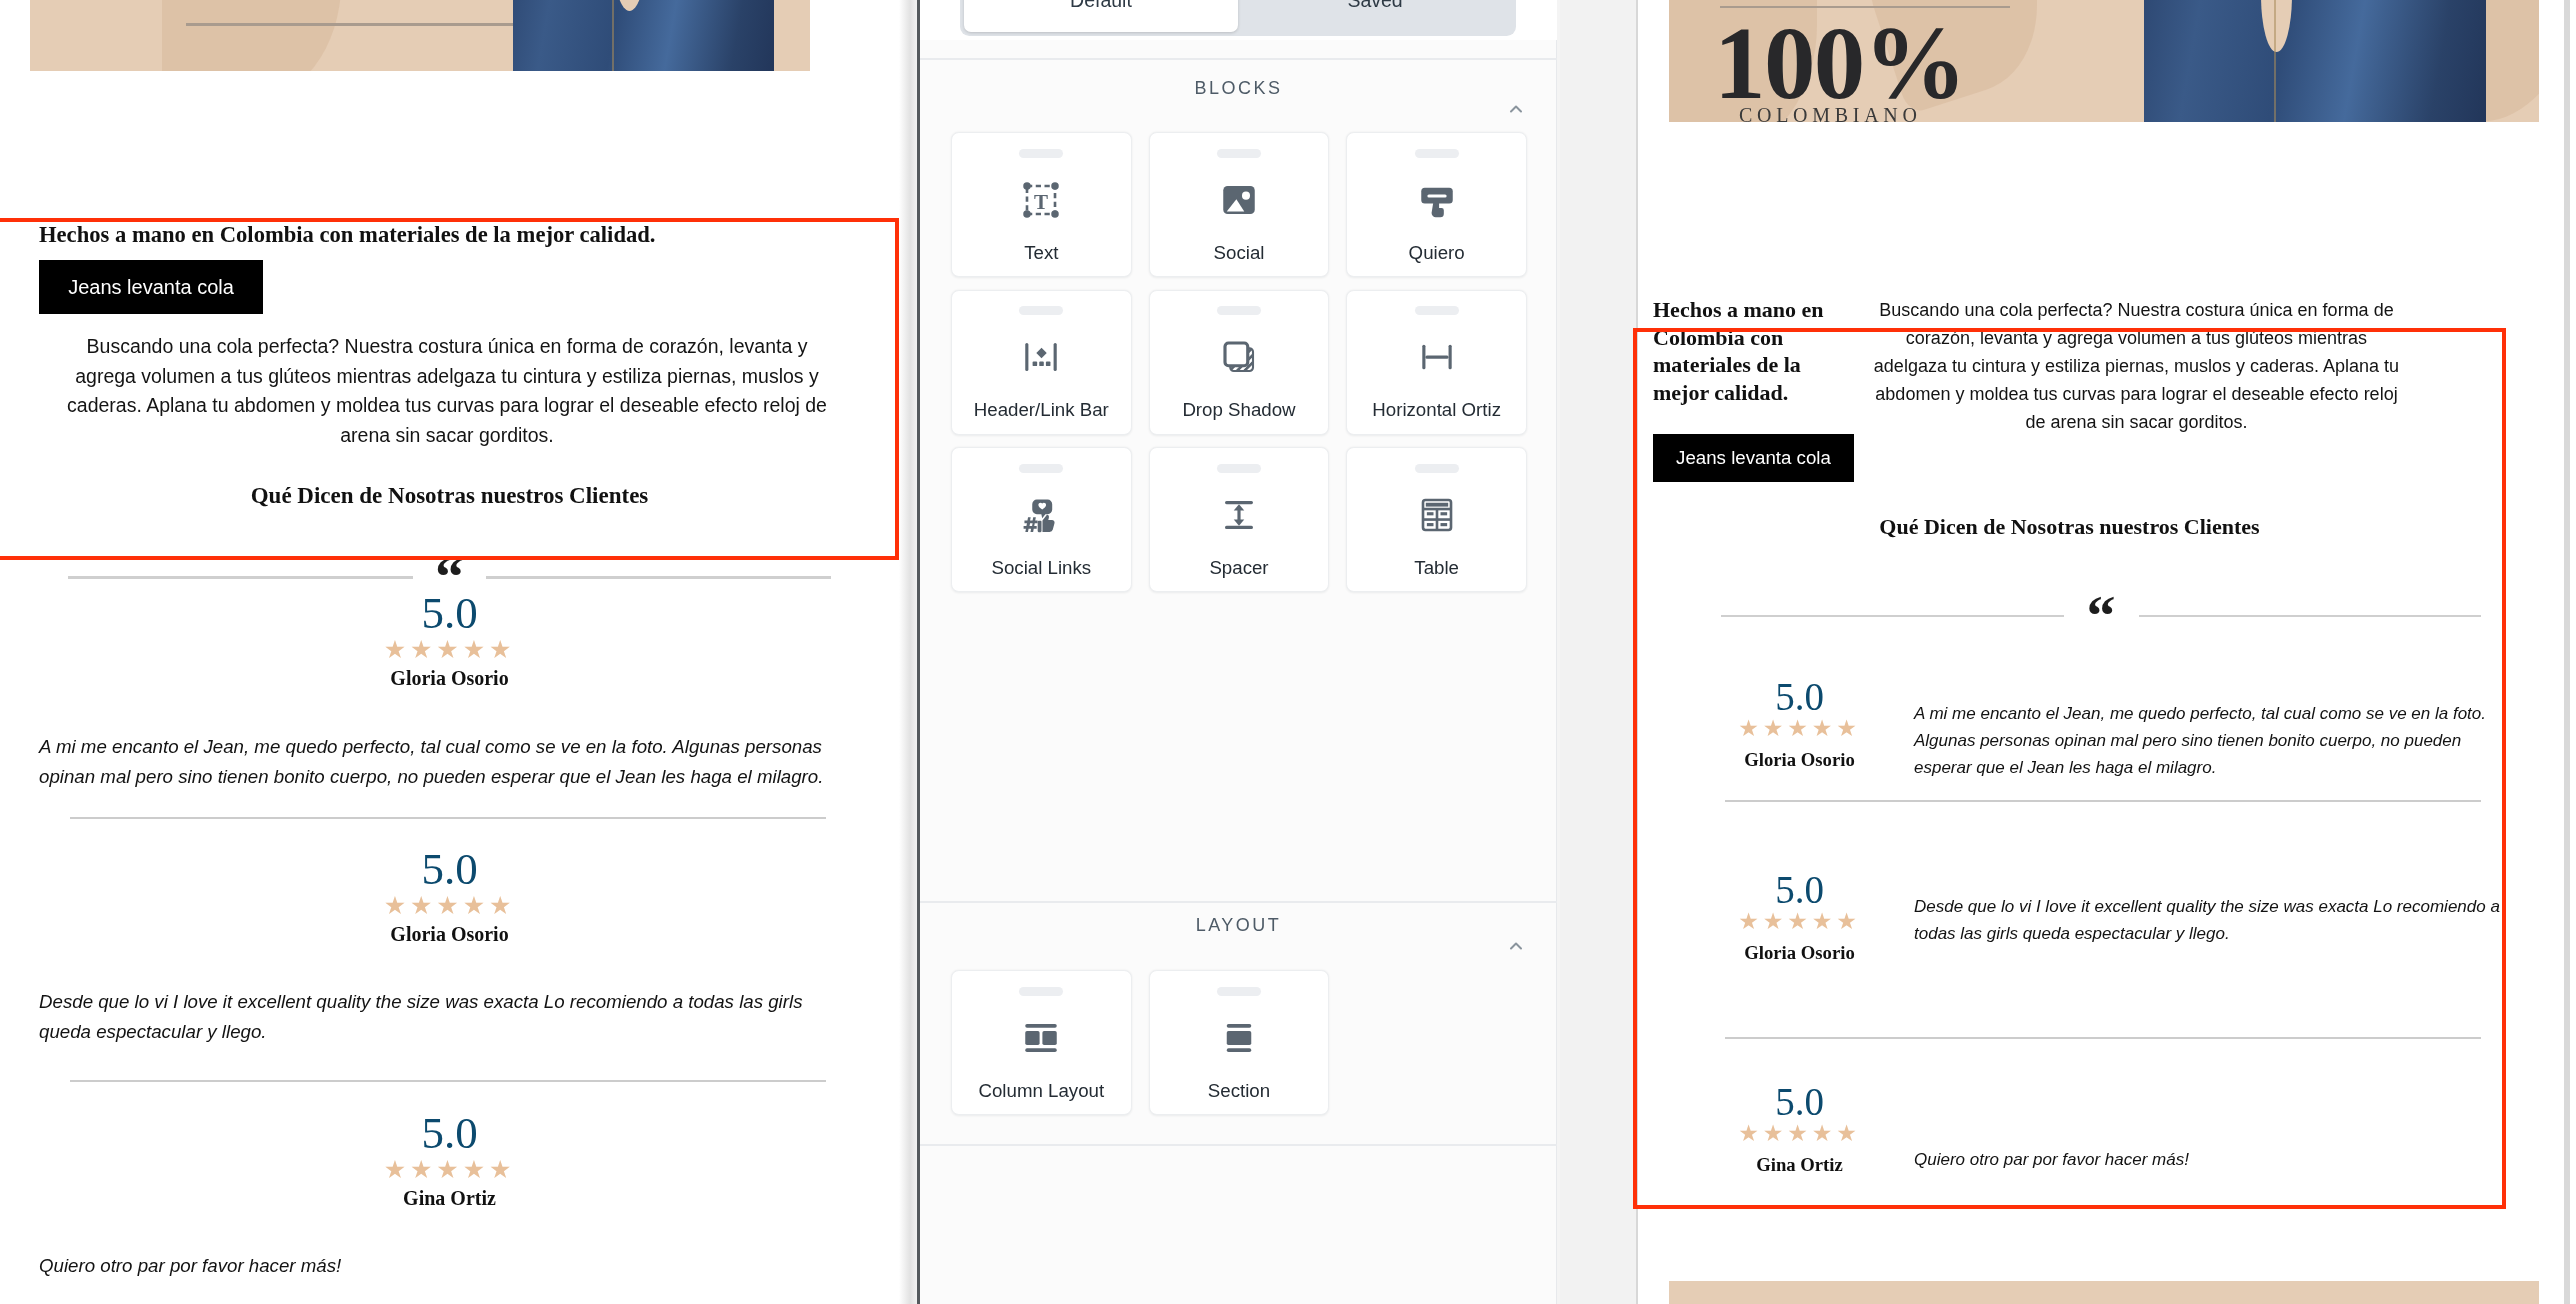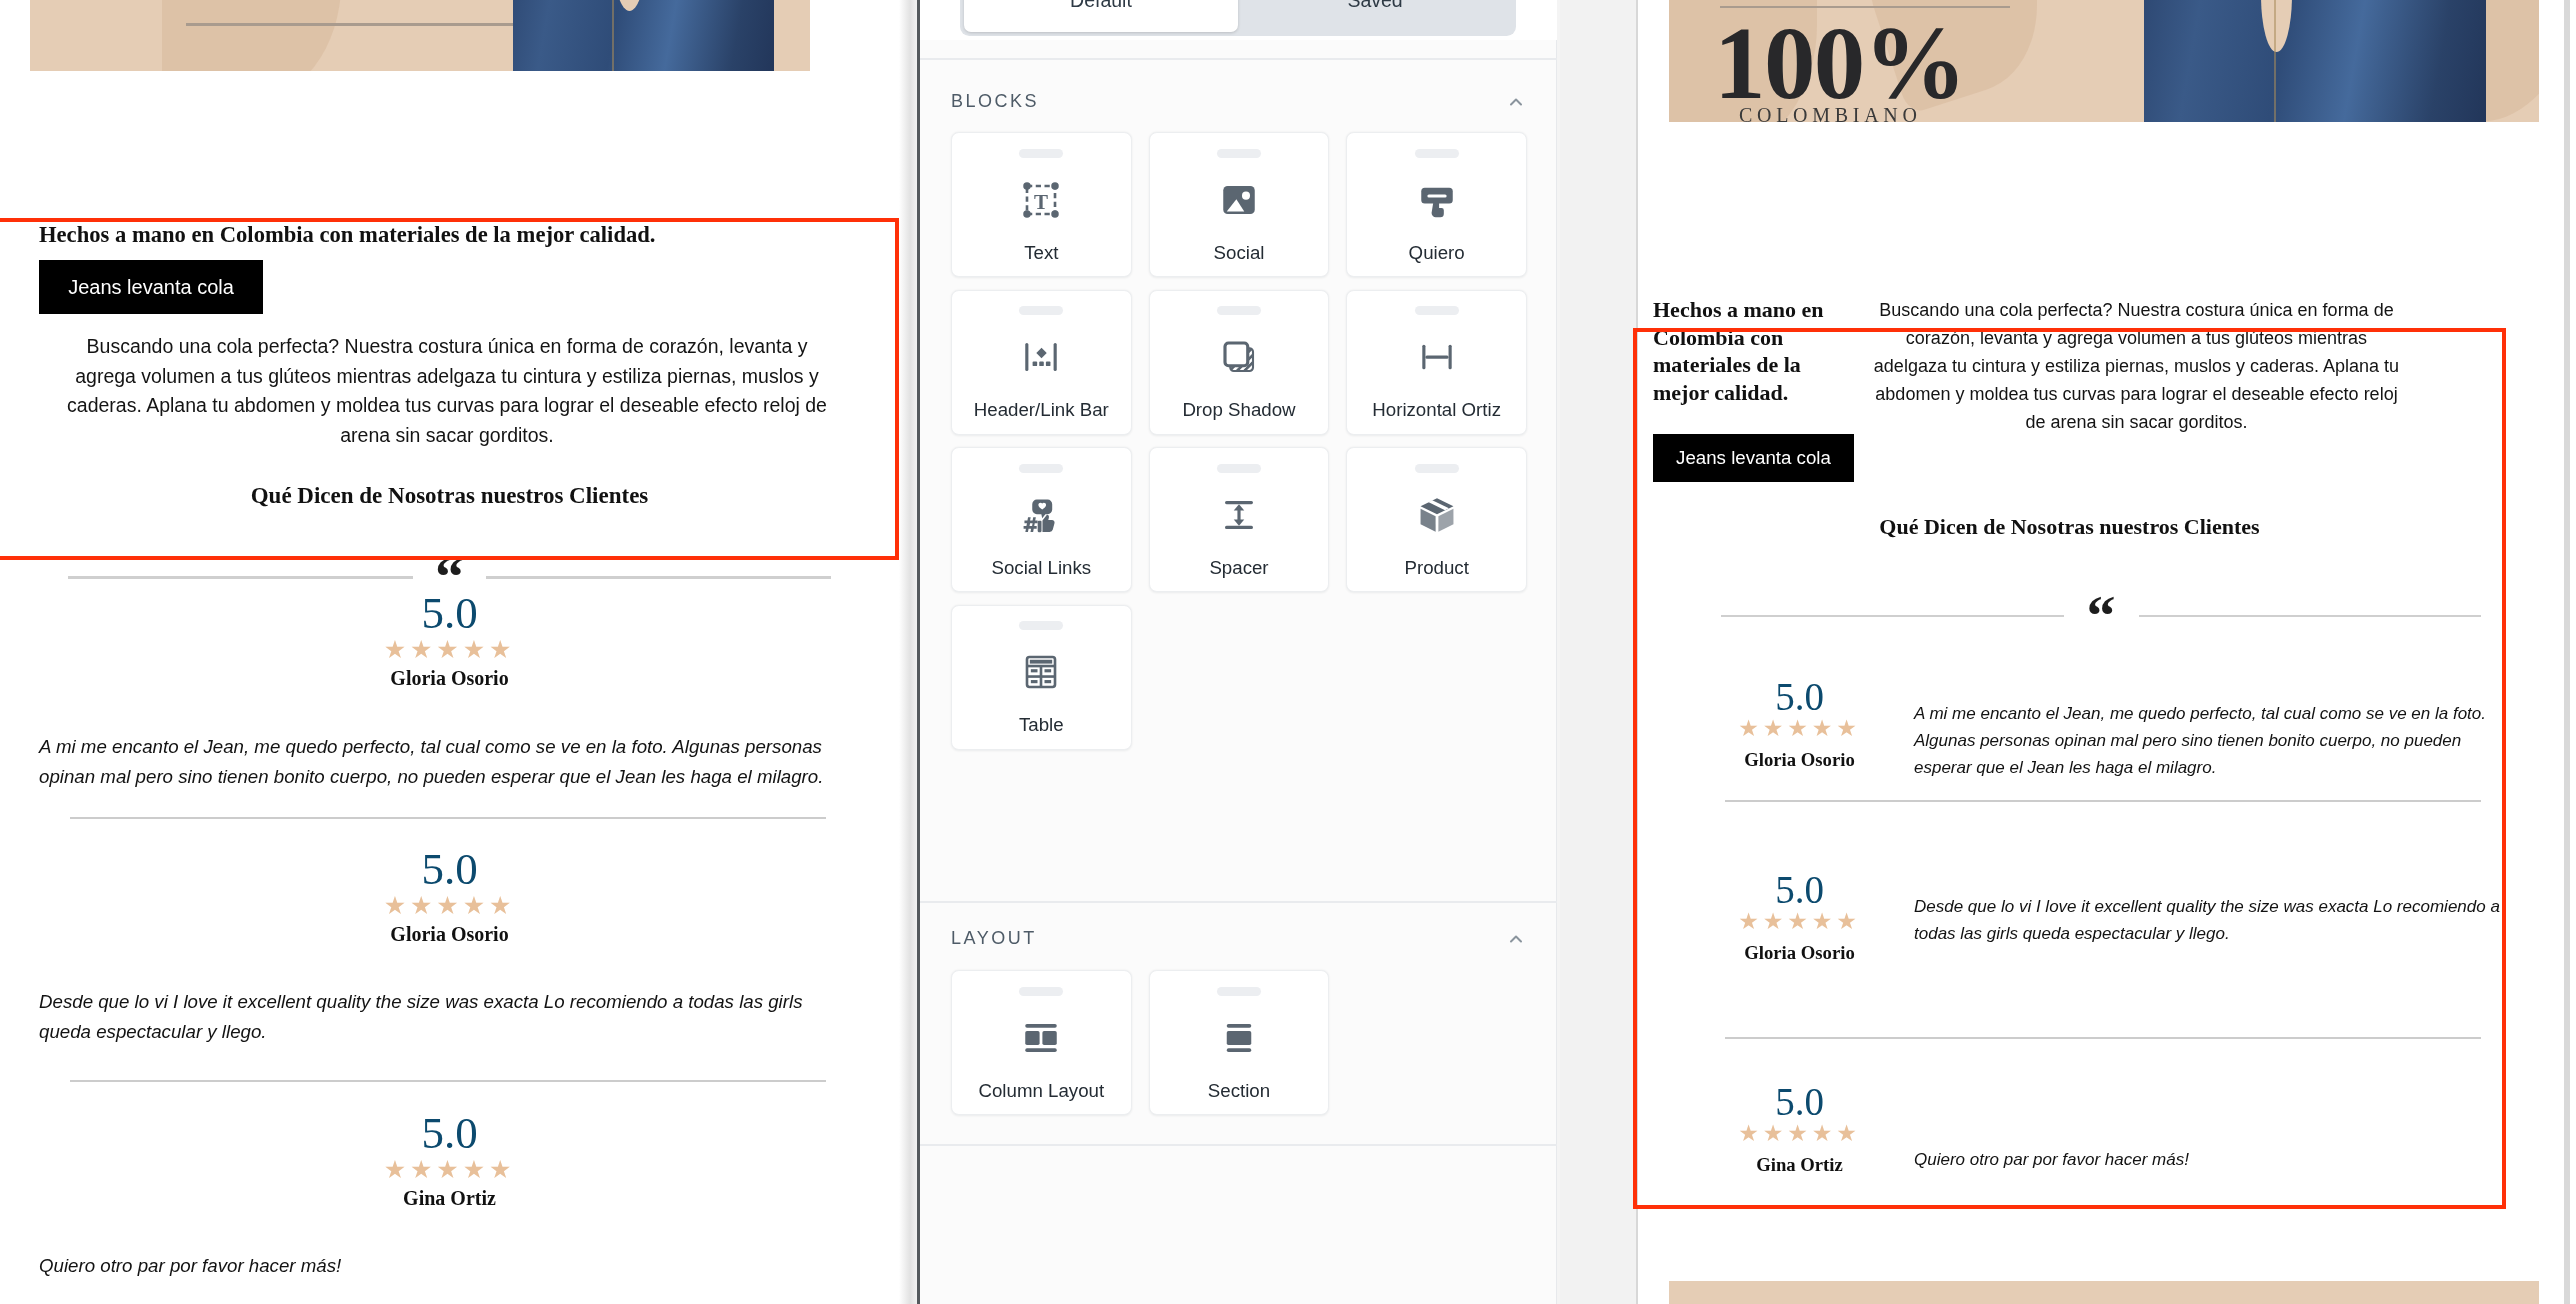--- a/index.html
+++ b/index.html
@@ -126,21 +126,21 @@
   }
   .seg-item {
     flex:1; display:flex; align-items:center; justify-content:center;
     font-size:19.5px; color:#2e3a45; border-radius:7px;
   }
   .seg-item.active { background:#ffffff; box-shadow:0 0.8px 3.1px rgba(0,0,0,.16); }
   .mid-sep { position:absolute; left:0; width:637px; height:1.6px; background:#e9ebee; }
 
   .sect-head {
     position:absolute; left:0; width:637px; height:47px;
-    display:flex; align-items:center; padding:0 31px;
+    display:flex; align-items:center; padding:0 31px;flex-direction:column;
   }
   .sect-title {
     font-size:18px; letter-spacing:2.5px; color:#4e5b67; font-weight:400;
   }
   .chev {
     margin-left:auto; width:20px; height:20px;
   }
 
   .grid {
     position:absolute; left:31px; width:576px;
@@ -394,32 +394,20 @@
             <rect x="4" y="4" width="16" height="1.8" rx=".9"></rect>
             <rect x="4" y="18.2" width="16" height="1.8" rx=".9"></rect>
             <rect x="11.1" y="7.4" width="1.8" height="9.2"></rect>
             <path d="M12 5.8 L15 9.4 H9 Z"></path>
             <path d="M12 18.2 L15 14.6 H9 Z"></path>
           </svg>
         </div>
         <div class="tile-label">Spacer</div>
       </div>
 
-      <div class="tile">
-        <div class="tile-grip"></div>
-        <div class="tile-icon">
-          <svg width="42" height="42" viewBox="0 0 24 24" fill="#5b6671">
-            <path d="M12 2.4 21.4 7 12 11.6 2.6 7z"></path>
-            <path d="M2.6 8.4 11.2 12.7v8.9L2.6 17.3z" opacity=".82"></path>
-            <path d="M21.4 8.4 12.8 12.7v8.9l8.6-4.3z" opacity=".6"></path>
-            <path d="M7 4.6 16.6 9.3 18.8 8.2 9.3 3.5z" fill="#fff"></path>
-          </svg>
-        </div>
-        <div class="tile-label">Product</div>
-      </div>
 
       <div class="tile">
         <div class="tile-grip"></div>
         <div class="tile-icon">
           <svg width="42" height="42" viewBox="0 0 24 24" fill="none" stroke="#5b6671" stroke-width="1.5">
             <rect x="4" y="3.4" width="16" height="17.2" rx="1.4"></rect>
             <rect x="5.6" y="5" width="12.8" height="2.2" fill="#5b6671" stroke="none"></rect>
             <line x1="4" y1="8.6" x2="20" y2="8.6"></line>
             <line x1="4" y1="14.6" x2="20" y2="14.6"></line>
             <line x1="12" y1="8.6" x2="12" y2="20.6"></line>

